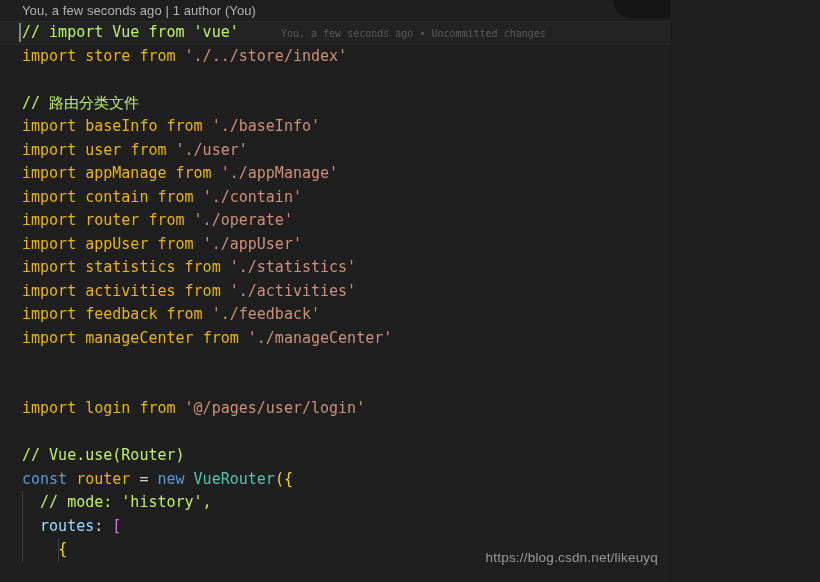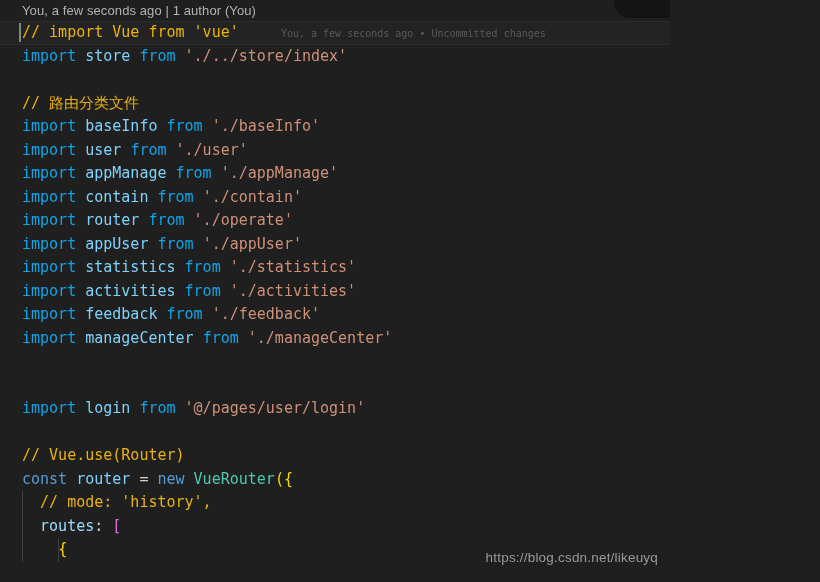--- a/index.html
+++ b/index.html
@@ -105,24 +105,24 @@
     position: absolute;
     top: 0;
     width: 1px;
     height: 23.5px;
     background: #404040;
   }
   .guide.g1 { left: 22px; }
   .guide.g2 { left: 58px; }
 
   
-  .t-comment  { color: #eab308; text-align: center; }
-  .t-keyword  { color: #0ea5e9; }   
+  .t-comment  { color: #bef264; text-align: center; }
+  .t-keyword  { color: #eab308; }   
   .t-ctrl     { color: #569cd6; text-align: center; }   
-  .t-ident    { color: #7dd3fc; }
+  .t-ident    { color: #eab308; }
   .t-string   { color: #ce9178; }
   .t-class    { color: #4ec9b0; }
   .t-punct    { color: #d4d4d4; }
   .t-op       { color: #d4d4d4; }
   .t-brace1   { color: #ffd700; }
   .t-brace2   { color: #da70d6; }
   .t-prop     { color: #9cdcfe; }
 
   
   .watermark {

